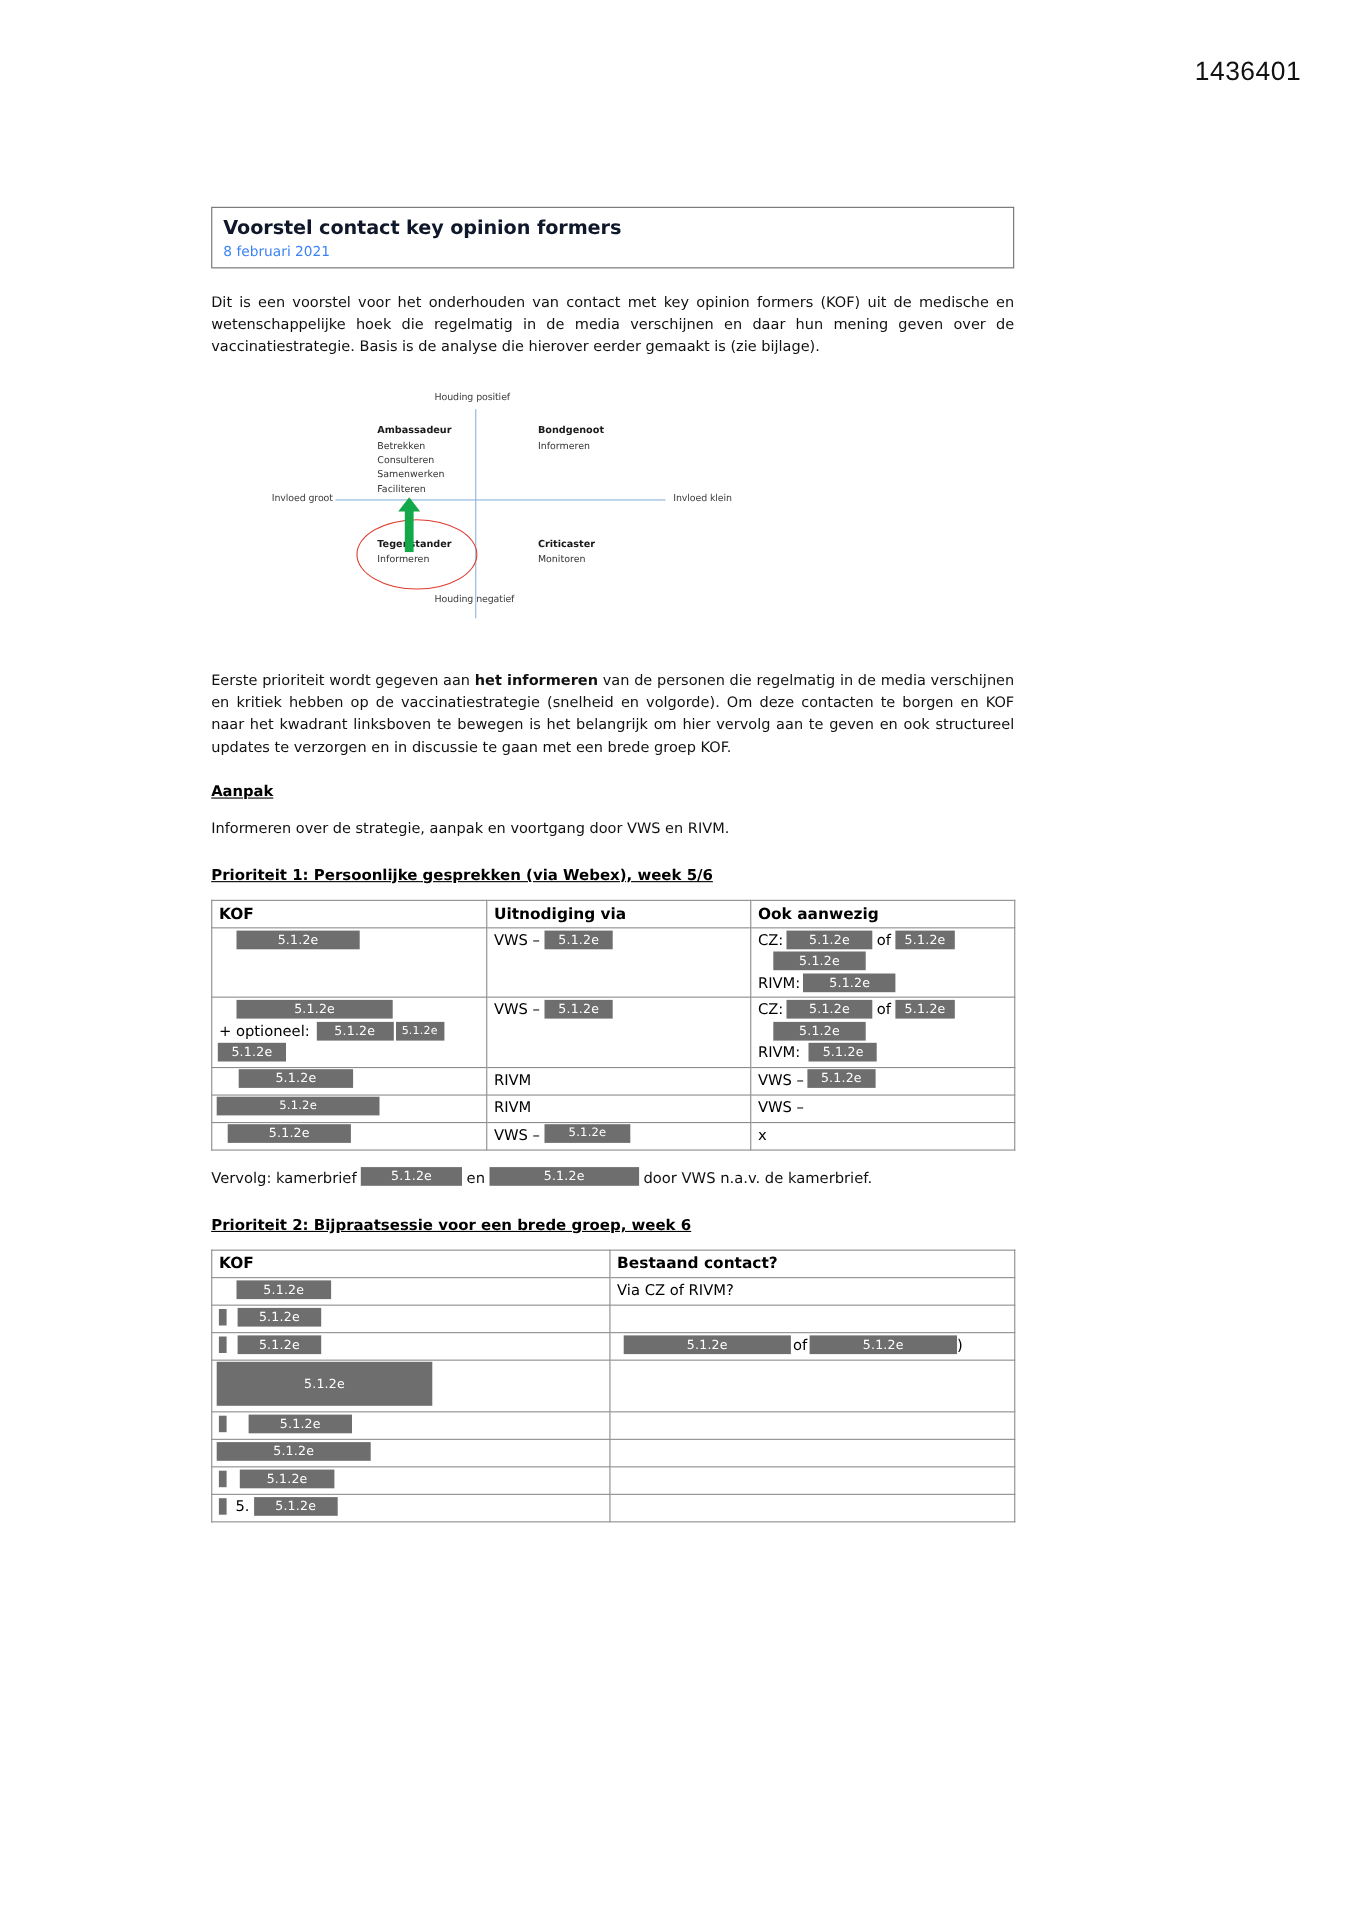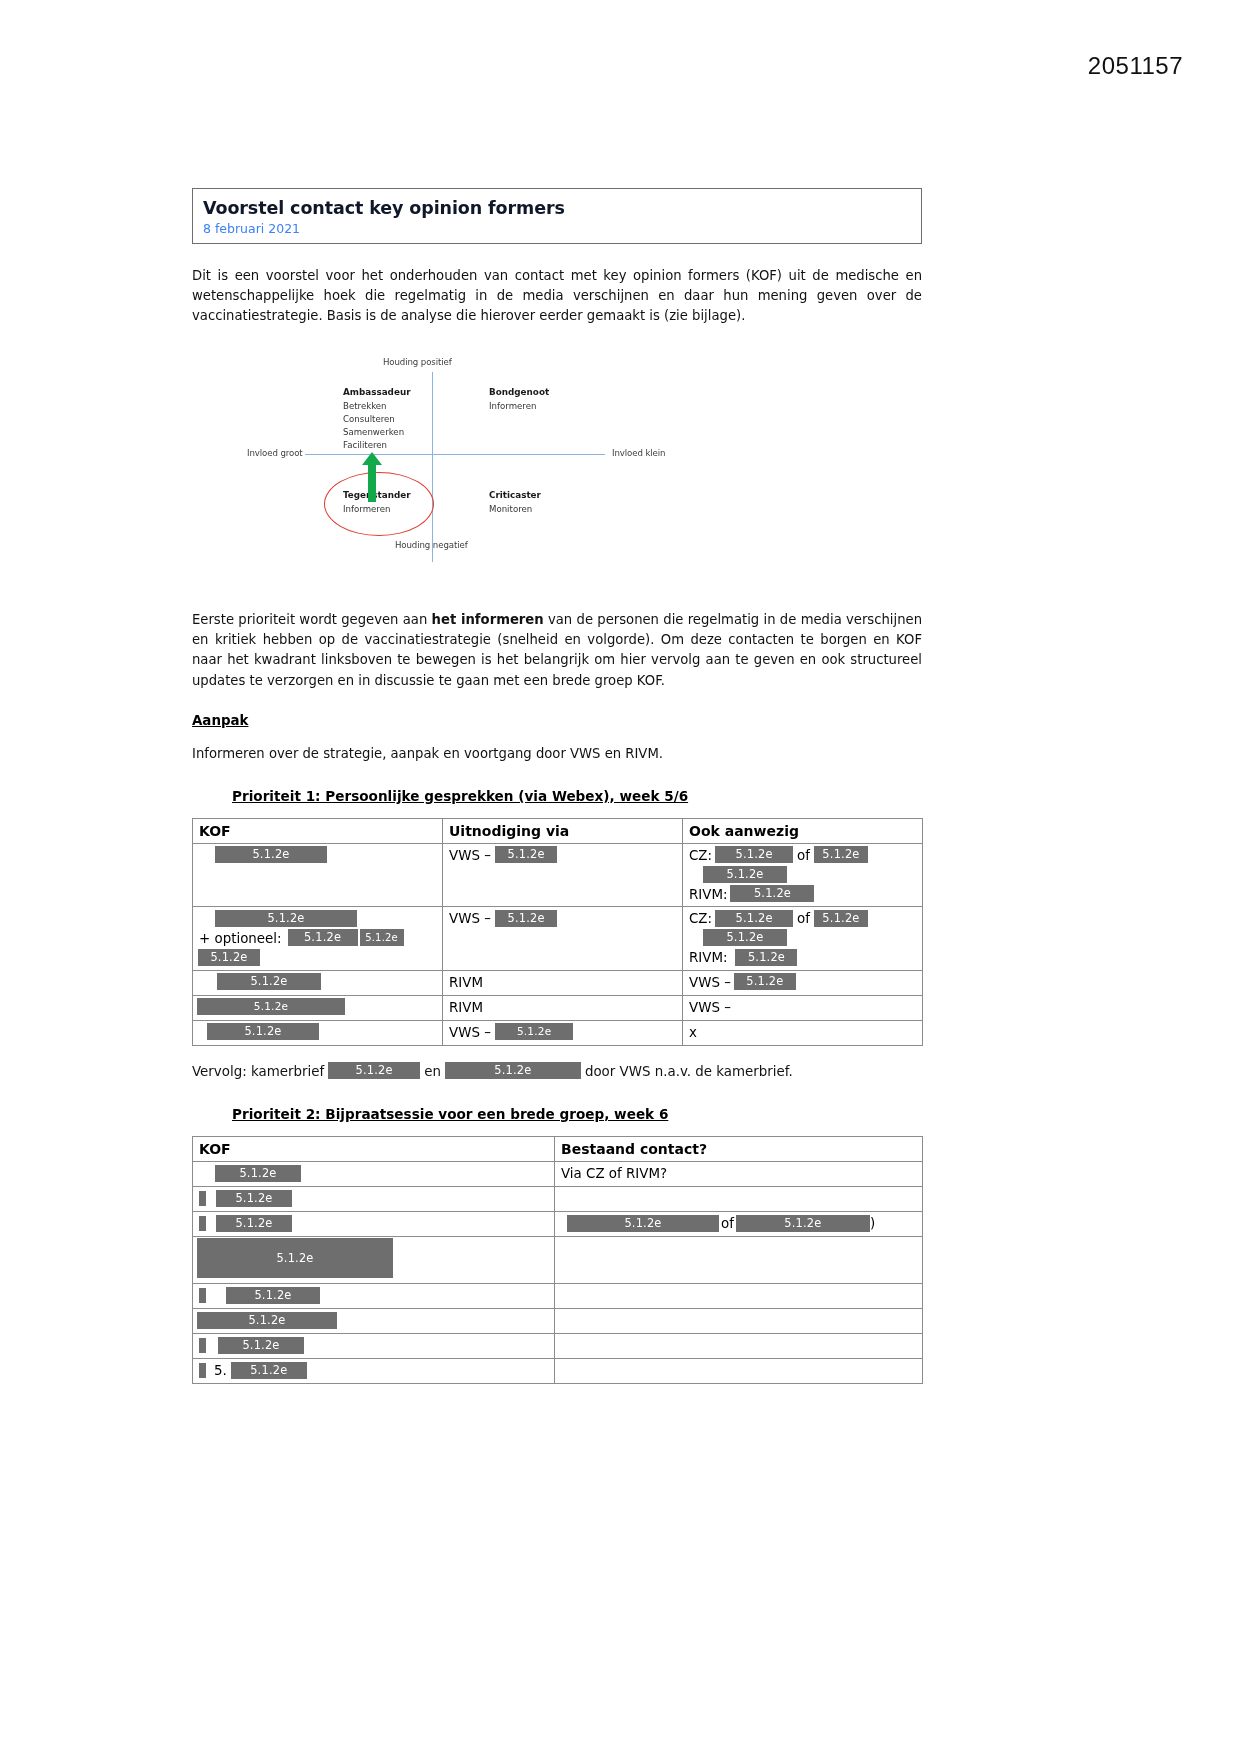--- a/index.html
+++ b/index.html
@@ -73,21 +73,20 @@
     text-decoration: underline;
     margin-top: 22px;
     color: #000;
   }
   .sub-head {
     font-family: "DejaVu Sans", sans-serif;
     font-weight: bold;
     font-size: 13.6px;
     text-decoration: underline;
     color: #000;
-    margin-left: 40px;
   }
   .bold { font-weight: bold; }
 
   
   .diagram {
     position: relative;
     width: 470px;
     height: 230px;
     margin: 28px 0 0 55px;
   }
@@ -108,21 +107,21 @@
     background: #8ab4dd;
   }
   .diag-label {
     position: absolute;
     font-family: "DejaVu Sans", sans-serif;
     font-size: 8.6px;
     color: #404040;
     white-space: nowrap;
     letter-spacing: -0.1px;
   }
-  .diag-title-pos { left: 136px; top: 3px; }
+  .diag-title-pos { left: 148px; top: 3px; }
   .diag-title-neg { left: 148px; top: 186px; }
   .diag-left      { left: 0px;   top: 94px; }
   .diag-right     { left: 365px; top: 94px; }
   .quad {
     position: absolute;
     font-family: "DejaVu Sans", sans-serif;
     font-size: 8.6px;
     line-height: 1.52;
     color: #353535;
     white-space: nowrap;
@@ -203,21 +202,21 @@
     background: #6e6e6e;
     vertical-align: middle;
     margin-right: 2px;
     position: relative;
     top: -1px;
   }
 </style>
 </head>
 <body>
 
-<div class="page-number">2051157</div>
+<div class="page-number">1436401</div>
 
 <div class="content">
 
   <div class="title-box">
     <div class="doc-title">Voorstel contact key opinion formers</div>
     <div class="doc-date">8 februari 2021</div>
   </div>
 
   <div class="para intro">Dit is een voorstel voor het onderhouden van contact met key opinion formers (KOF) uit de medische en wetenschappelijke hoek die regelmatig in de media verschijnen en daar hun mening geven over de vaccinatiestrategie. Basis is de analyse die hierover eerder gemaakt is (zie bijlage).</div>
 

